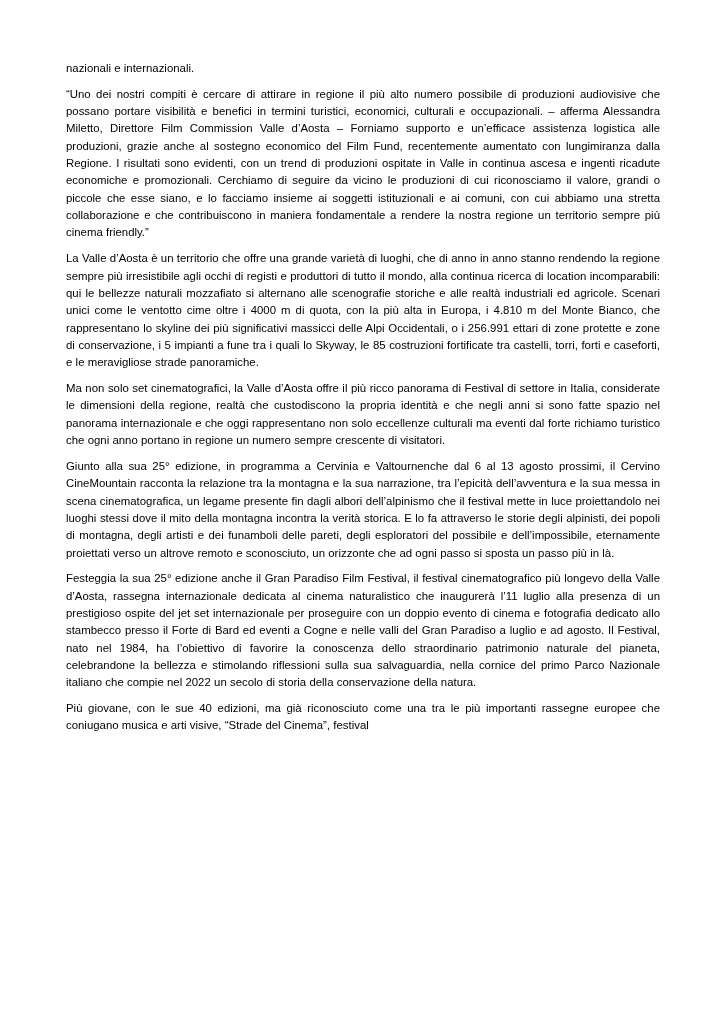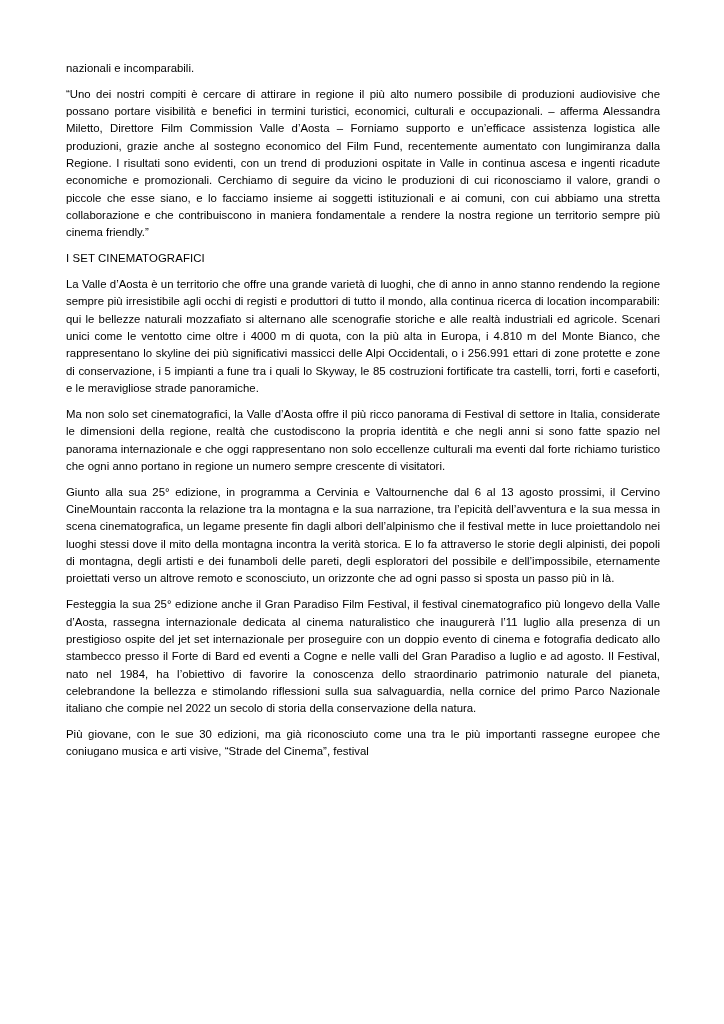--- a/index.html
+++ b/index.html
@@ -36,31 +36,30 @@
     text-align: left;
     letter-spacing: 0.1px;
   }
 </style>
 </head>
 <body>
 
 <div class="page">
   <div class="doc-body">
 
-    <p class="para">nazionali e incomparabili.</p>
+    <p class="para">nazionali e internazionali.</p>
 
     <p class="para">“Uno dei nostri compiti è cercare di attirare in regione il più alto numero possibile di produzioni audiovisive che possano portare visibilità e benefici in termini turistici, economici, culturali e occupazionali. – afferma Alessandra Miletto, Direttore Film Commission Valle d’Aosta – Forniamo supporto e un’efficace assistenza logistica alle produzioni, grazie anche al sostegno economico del Film Fund, recentemente aumentato con lungimiranza dalla Regione. I risultati sono evidenti, con un trend di produzioni ospitate in Valle in continua ascesa e ingenti ricadute economiche e promozionali. Cerchiamo di seguire da vicino le produzioni di cui riconosciamo il valore, grandi o piccole che esse siano, e lo facciamo insieme ai soggetti istituzionali e ai comuni, con cui abbiamo una stretta collaborazione e che contribuiscono in maniera fondamentale a rendere la nostra regione un territorio sempre più cinema friendly.”</p>
 
-    <p class="heading">I SET CINEMATOGRAFICI</p>
 
     <p class="para">La Valle d’Aosta è un territorio che offre una grande varietà di luoghi, che di anno in anno stanno rendendo la regione sempre più irresistibile agli occhi di registi e produttori di tutto il mondo, alla continua ricerca di location incomparabili: qui le bellezze naturali mozzafiato si alternano alle scenografie storiche e alle realtà industriali ed agricole. Scenari unici come le ventotto cime oltre i 4000 m di quota, con la più alta in Europa, i 4.810 m del Monte Bianco, che rappresentano lo skyline dei più significativi massicci delle Alpi Occidentali, o i 256.991 ettari di zone protette e zone di conservazione, i 5 impianti a fune tra i quali lo Skyway, le 85 costruzioni fortificate tra castelli, torri, forti e caseforti, e le meravigliose strade panoramiche.</p>
 
     <p class="para">Ma non solo set cinematografici, la Valle d’Aosta offre il più ricco panorama di Festival di settore in Italia, considerate le dimensioni della regione, realtà che custodiscono la propria identità e che negli anni si sono fatte spazio nel panorama internazionale e che oggi rappresentano non solo eccellenze culturali ma eventi dal forte richiamo turistico che ogni anno portano in regione un numero sempre crescente di visitatori.</p>
 
 
     <p class="para">Giunto alla sua 25° edizione, in programma a Cervinia e Valtournenche dal 6 al 13 agosto prossimi, il Cervino CineMountain racconta la relazione tra la montagna e la sua narrazione, tra l’epicità dell’avventura e la sua messa in scena cinematografica, un legame presente fin dagli albori dell’alpinismo che il festival mette in luce proiettandolo nei luoghi stessi dove il mito della montagna incontra la verità storica. E lo fa attraverso le storie degli alpinisti, dei popoli di montagna, degli artisti e dei funamboli delle pareti, degli esploratori del possibile e dell’impossibile, eternamente proiettati verso un altrove remoto e sconosciuto, un orizzonte che ad ogni passo si sposta un passo più in là.</p>
 
     <p class="para">Festeggia la sua 25° edizione anche il Gran Paradiso Film Festival, il festival cinematografico più longevo della Valle d’Aosta, rassegna internazionale dedicata al cinema naturalistico che inaugurerà l’11 luglio alla presenza di un prestigioso ospite del jet set internazionale per proseguire con un doppio evento di cinema e fotografia dedicato allo stambecco presso il Forte di Bard ed eventi a Cogne e nelle valli del Gran Paradiso a luglio e ad agosto. Il Festival, nato nel 1984, ha l’obiettivo di favorire la conoscenza dello straordinario patrimonio naturale del pianeta, celebrandone la bellezza e stimolando riflessioni sulla sua salvaguardia, nella cornice del primo Parco Nazionale italiano che compie nel 2022 un secolo di storia della conservazione della natura.</p>
 
-    <p class="para">Più giovane, con le sue 30 edizioni, ma già riconosciuto come una tra le più importanti rassegne europee che coniugano musica e arti visive, “Strade del Cinema”, festival</p>
+    <p class="para">Più giovane, con le sue 40 edizioni, ma già riconosciuto come una tra le più importanti rassegne europee che coniugano musica e arti visive, “Strade del Cinema”, festival</p>
 
   </div>
 </div>
 
 </body></html>

